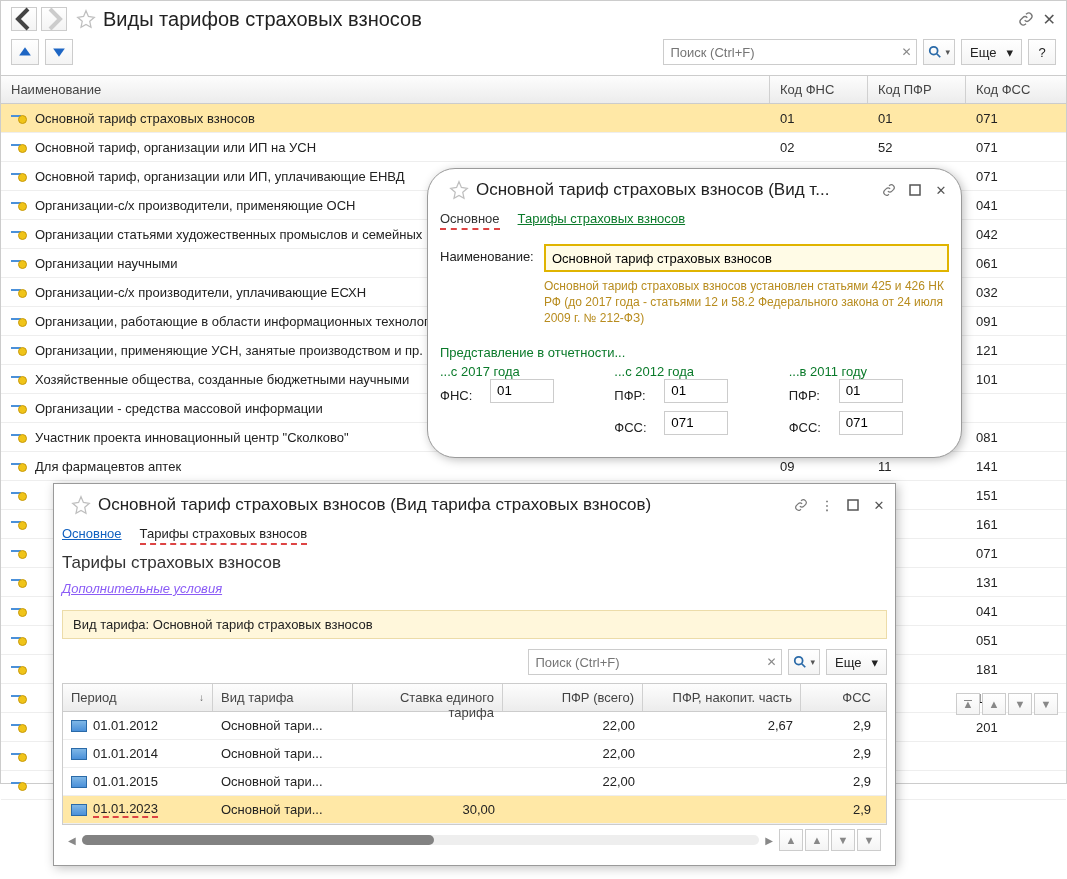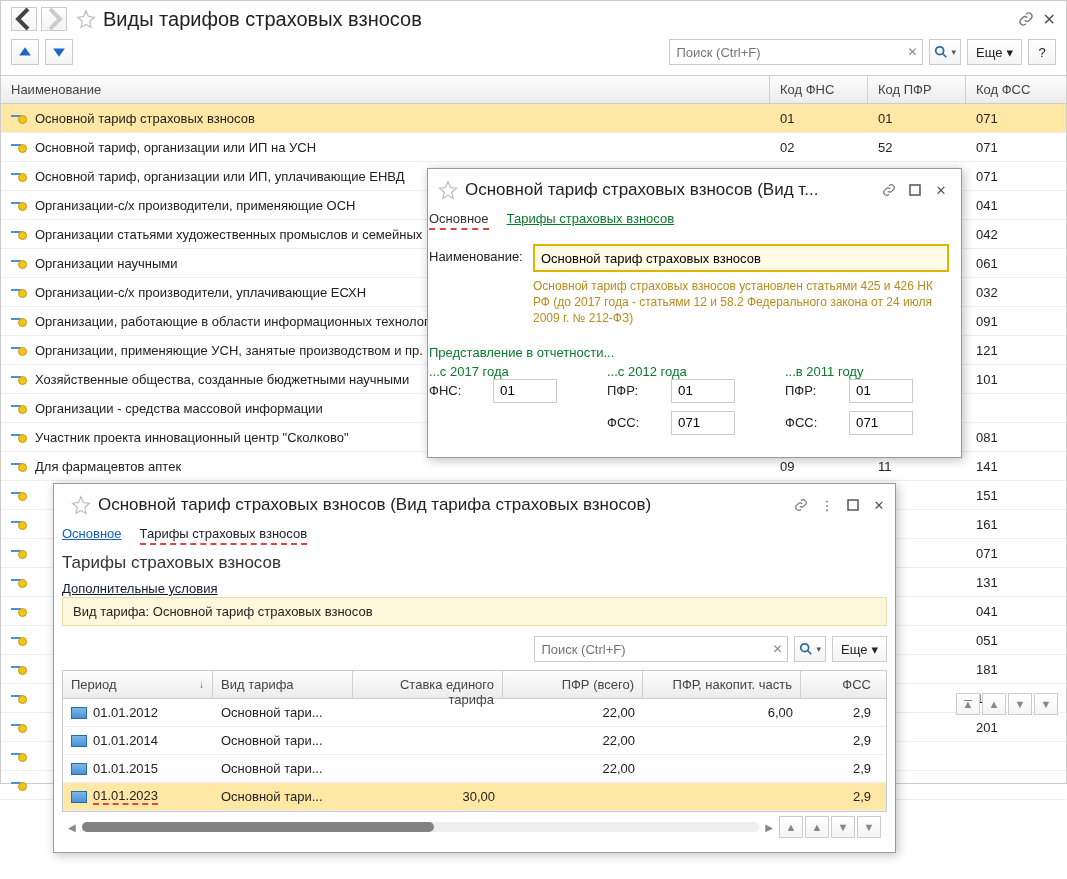--- a/index.html
+++ b/index.html
@@ -21,21 +21,21 @@
 .actionbar { display:flex; align-items:center; padding:4px 10px 10px 10px; gap:6px; border-bottom:none; }
 .sqbtn { width:28px; height:26px; border:1px solid #ccc; background:linear-gradient(#fff,#f4f4f4); display:flex; align-items:center; justify-content:center; cursor:pointer; font-weight:bold; }
 .arrow-up-blue svg, .arrow-dn-blue svg { width:14px; height:14px; }
 .spacer { flex:1; }
 .searchbox { display:flex; align-items:center; border:1px solid #ccc; height:26px; width:254px; }
 .searchbox input { border:none; outline:none; padding:0 6px; flex:1; font-size:13px; height:100%; color:#777; }
 .searchbox .clr { width:20px; text-align:center; color:#888; cursor:pointer; font-size:12px; }
 .dropbtn { height:26px; border:1px solid #ccc; background:linear-gradient(#fff,#f4f4f4); display:flex; align-items:center; padding:0 4px; cursor:pointer; }
 .dropbtn .caret { font-size:9px; margin-left:3px; color:#555; }
 .mag { width:14px; height:14px; }
-.morebtn { height:26px; border:1px solid #ccc; background:linear-gradient(#fff,#f4f4f4); padding:0 8px; display:flex; align-items:center; cursor:pointer; gap:4px; }
+.morebtn { height:26px; border:1px solid #ccc; background:linear-gradient(#fff,#f4f4f4); padding:0 8px; display:flex; align-items:center; cursor:pointer; gap:10px; }
 .helpbtn { width:28px; height:26px; border:1px solid #ccc; background:linear-gradient(#fff,#f4f4f4); display:flex; align-items:center; justify-content:center; cursor:pointer; }
 
 
 .grid { border-top:1px solid #ccc; }
 .grid-head { display:flex; background:linear-gradient(#fdfdfd,#ececec); border-bottom:1px solid #ccc; height:28px; }
 .gh { padding:6px 10px; font-size:13px; color:#444; border-right:1px solid #d0d0d0; }
 .col-name { flex:1; }
 .col-fns { width:98px; }
 .col-pfr { width:98px; }
 .col-fss { width:100px; }
@@ -53,49 +53,49 @@
 .cell-fss { width:100px; }
 
 
 .grid-nav { position:absolute; right:8px; bottom:68px; display:flex; gap:2px; }
 .gnbtn { width:24px; height:22px; border:1px solid #ccc; background:linear-gradient(#fff,#f4f4f4); display:flex; align-items:center; justify-content:center; cursor:pointer; color:#888; font-size:11px; }
 
 
 .dialog { position:absolute; background:#fff; border:1px solid #9a9a9a; box-shadow:2px 2px 10px rgba(0,0,0,.25); }
 
 
-.d1 { left:426px; top:167px; width:535px; padding:10px 12px 14px 1px; }
+.d1 { left:426px; top:167px; width:535px; padding:10px 12px 14px 12px;border-radius:28px; }
 .d-titlebar { display:flex; align-items:center; margin-bottom:10px; }
 .d-title { font-size:17px; margin-left:2px; white-space:nowrap; overflow:hidden; text-overflow:ellipsis; }
 .d-tr { margin-left:auto; display:flex; align-items:center; gap:10px; }
 .winicon { width:16px; height:16px; display:flex; align-items:center; justify-content:center; cursor:pointer; color:#555; }
 .d-tabs { display:flex; gap:18px; margin:6px 0 14px 0; }
 .tab { cursor:pointer; padding-bottom:2px; }
 .tab.active { color:#333; border-bottom:2px dashed #d44; }
 .tab.link { color:#0a7a2a; text-decoration:underline; }
 .formrow { display:flex; align-items:flex-start; }
 .formrow .lab { width:104px; padding-top:5px; }
 .txtfield { flex:1; border:2px solid #e0b400; background:#fffbe6; height:28px; padding:0 6px; font-size:13px; outline:none; }
 .note { color:#b88c1e; font-size:12px; margin:6px 0 0 104px; line-height:1.35; }
 .rep-header { color:#0a7a2a; margin:18px 0 4px 0; font-family:Liberation Sans, sans-serif; }
 .rep-cols { display:flex; gap:14px; margin-left:0; }
 .rep-col { flex:1; }
 .rep-col .h { color:#0a7a2a; display:block; }
-.inl { display:flex; align-items:center; gap:20px; margin-bottom:8px; }
+.inl { display:flex; align-items:flex-end; gap:6px; margin-bottom:8px; }
 .inl .lab2 { width:44px; }
 .roinput { border:1px solid #ccc; height:24px; padding:0 6px; width:64px; }
 
 
 .d2 { left:52px; top:482px; width:843px; padding:10px 8px 10px 8px; }
 .d2 .d-title { font-size:17px; }
 .d2 .d-tabs { margin:8px 0 8px 0; }
 .d2 .tab.link2 { color:#1060c0; text-decoration:underline; }
 .d2 .tab.active2 { border-bottom:2px dashed #d44; color:#222; }
 .subtitle { font-size:17px; margin:2px 0 8px 0; color:#333; }
-.cond-link { color:#0f172a; text-decoration:underline; cursor:pointer; display:inline-block; margin-bottom:1px; }
+.cond-link { color:#8b5cf6; text-decoration:underline; cursor:pointer; display:inline-block; margin-bottom:14px;font-style:italic; }
 .filter-strip { background:#fff7db; padding:6px 10px; border:1px solid #ecdca9; font-size:13px; margin-bottom:10px; }
 .inner-toolbar { display:flex; align-items:center; gap:6px; margin-bottom:8px; }
 .inner-toolbar .searchbox { width:254px; }
 .inner-grid { border:1px solid #ccc; }
 .inner-head { display:flex; background:linear-gradient(#fdfdfd,#ececec); border-bottom:1px solid #ccc; height:28px; }
 .ih { padding:6px 8px; border-right:1px solid #d0d0d0; font-size:13px; color:#444; }
 .c-period { width:150px; display:flex; align-items:center; justify-content:space-between; }
 .c-vt { width:140px; }
 .c-un { width:150px; text-align:right; }
 .c-pfr-t { width:140px; text-align:right; }
@@ -544,21 +544,21 @@
       </div>
       <div class="inner-body" id="inner-body">
           <div class="irow">
             <div class="cc c1">
               <span class="ic2"></span>
               <span class="date">01.01.2012</span>
             </div>
             <div class="cc c2">Основной тари...</div>
             <div class="cc c3"></div>
             <div class="cc c4">22,00</div>
-            <div class="cc c5">6,00</div>
+            <div class="cc c5">2,67</div>
             <div class="cc c6">2,9</div>
           </div>
           <div class="irow">
             <div class="cc c1">
               <span class="ic2"></span>
               <span class="date">01.01.2014</span>
             </div>
             <div class="cc c2">Основной тари...</div>
             <div class="cc c3"></div>
             <div class="cc c4">22,00</div>

